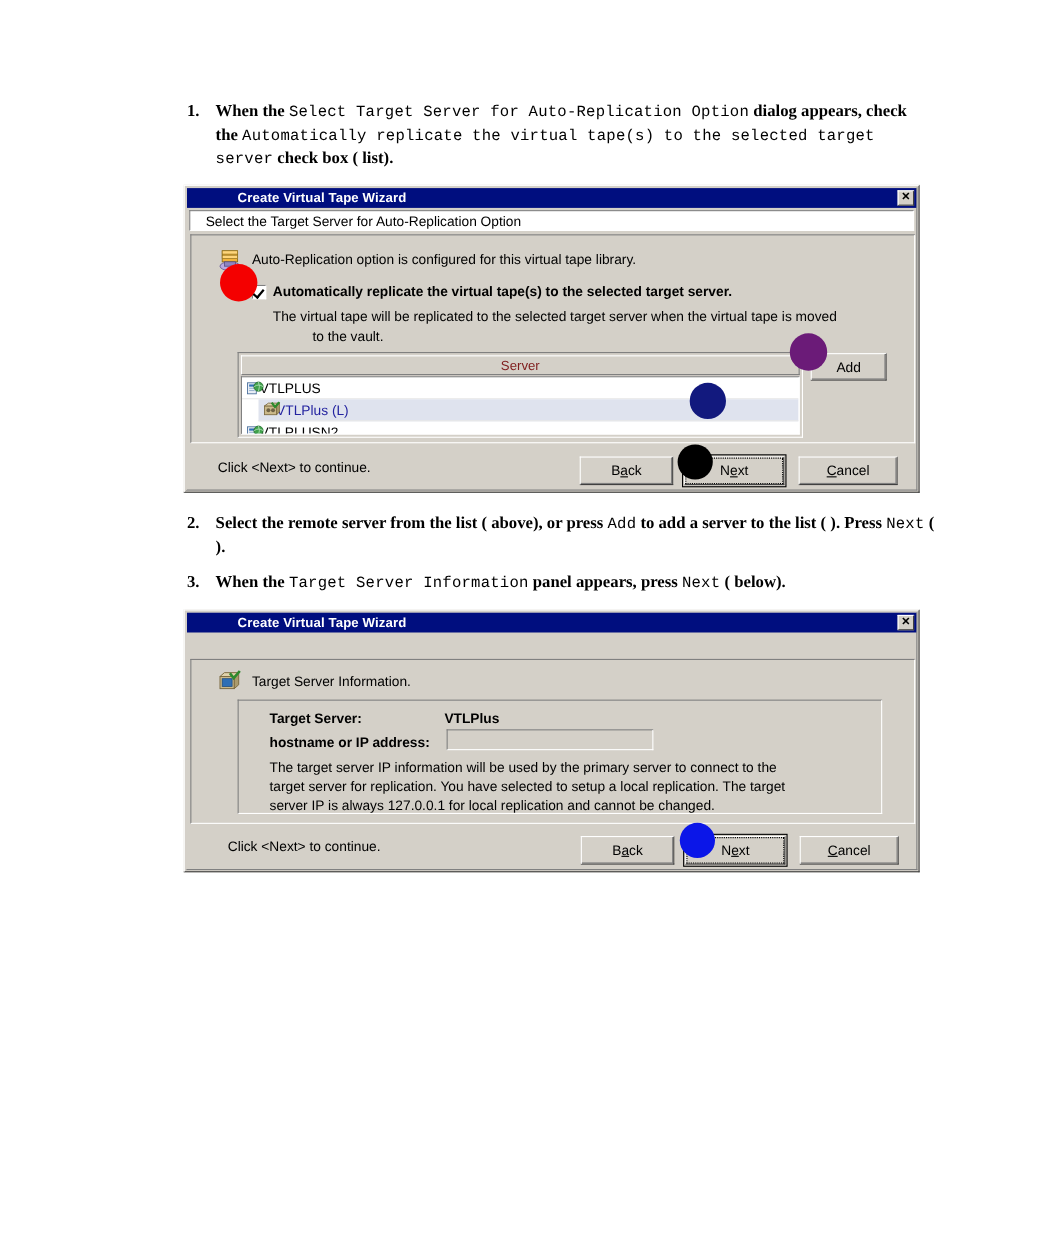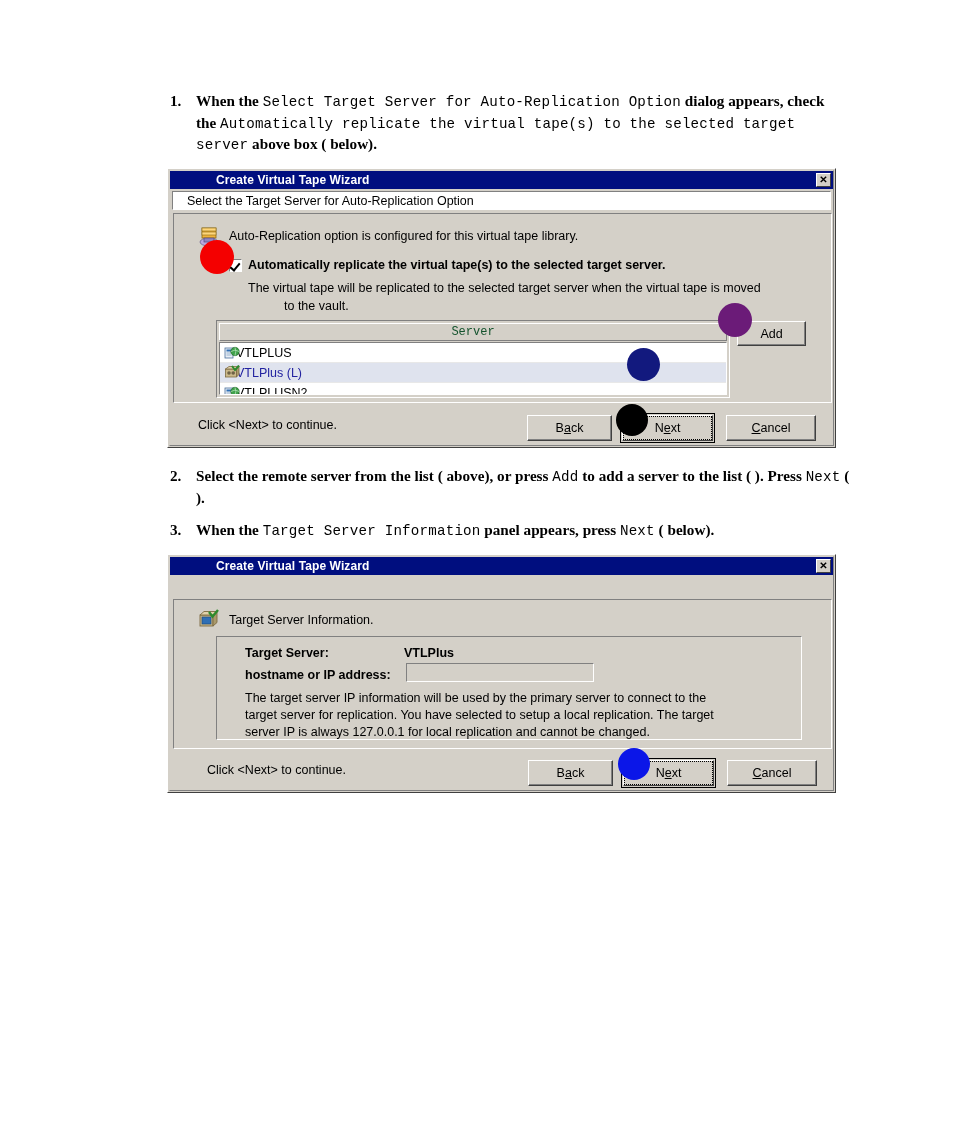--- a/index.html
+++ b/index.html
@@ -233,23 +233,23 @@
     height: 18px;
     background: #d4d0c8;
     border-top: 1px solid #ffffff;
     border-left: 1px solid #ffffff;
     border-right: 1px solid #808080;
     border-bottom: 1px solid #808080;
     box-sizing: border-box;
     display: flex;
     align-items: center;
     justify-content: center;
-    font-family: Liberation Mono, monospace;
+    font-family: Liberation Sans, sans-serif;
     font-size: 12px;
-    color: #14532d;
+    color: #7f1d1d;
   }
   .list-body {
     position: absolute;
     left: 2px; right: 2px; top: 21px; bottom: 2px;
     background: #ffffff;
     border-top: 1px solid #808080;
     border-left: 1px solid #808080;
     border-right: 1px solid #ffffff;
     border-bottom: 1px solid #ffffff;
     box-sizing: border-box;
@@ -263,20 +263,21 @@
     padding-left: 3px;
     font-family: "Liberation Sans", sans-serif;
     font-size: 12.5px;
     color: #000;
     border-bottom: 1px solid #e8e8e8;
     box-sizing: border-box;
   }
   .list-row.selected {
     background: #dfe3ee;
     color: #2323a0;
+    margin-left: 15px;
   }
   .row-label { margin-left: 13px; }
 
   
   .groupbox {
     position: absolute;
     border-top: 1px solid #808080;
     border-left: 1px solid #808080;
     border-right: 1px solid #ffffff;
     border-bottom: 1px solid #ffffff;
@@ -312,21 +313,21 @@
 
   
   .icon { position: absolute; }
 </style>
 </head>
 <body>
 
 <div class="step" style="left:170px; top:91px; width:670px;">
   <span class="num">1.</span>
   <span class="body">
-    <span>When the </span><span class="mono">Select Target Server for Auto-Replication Option</span><span> dialog appears, check the </span><span class="mono">Automatically replicate the virtual tape(s) to the selected target server</span><span> above box (   below).</span>
+    <span>When the </span><span class="mono">Select Target Server for Auto-Replication Option</span><span> dialog appears, check the </span><span class="mono">Automatically replicate the virtual tape(s) to the selected target server</span><span> check box (   list).</span>
   </span>
 </div>
 
 <div class="dialog" style="left:167px; top:168px; width:669px; height:280px;">
   <div class="dialog-inner"></div>
 
   <div class="titlebar">
     <span class="titlebar-text">Create Virtual Tape Wizard</span>
     <div class="close-btn">✕</div>
   </div>

